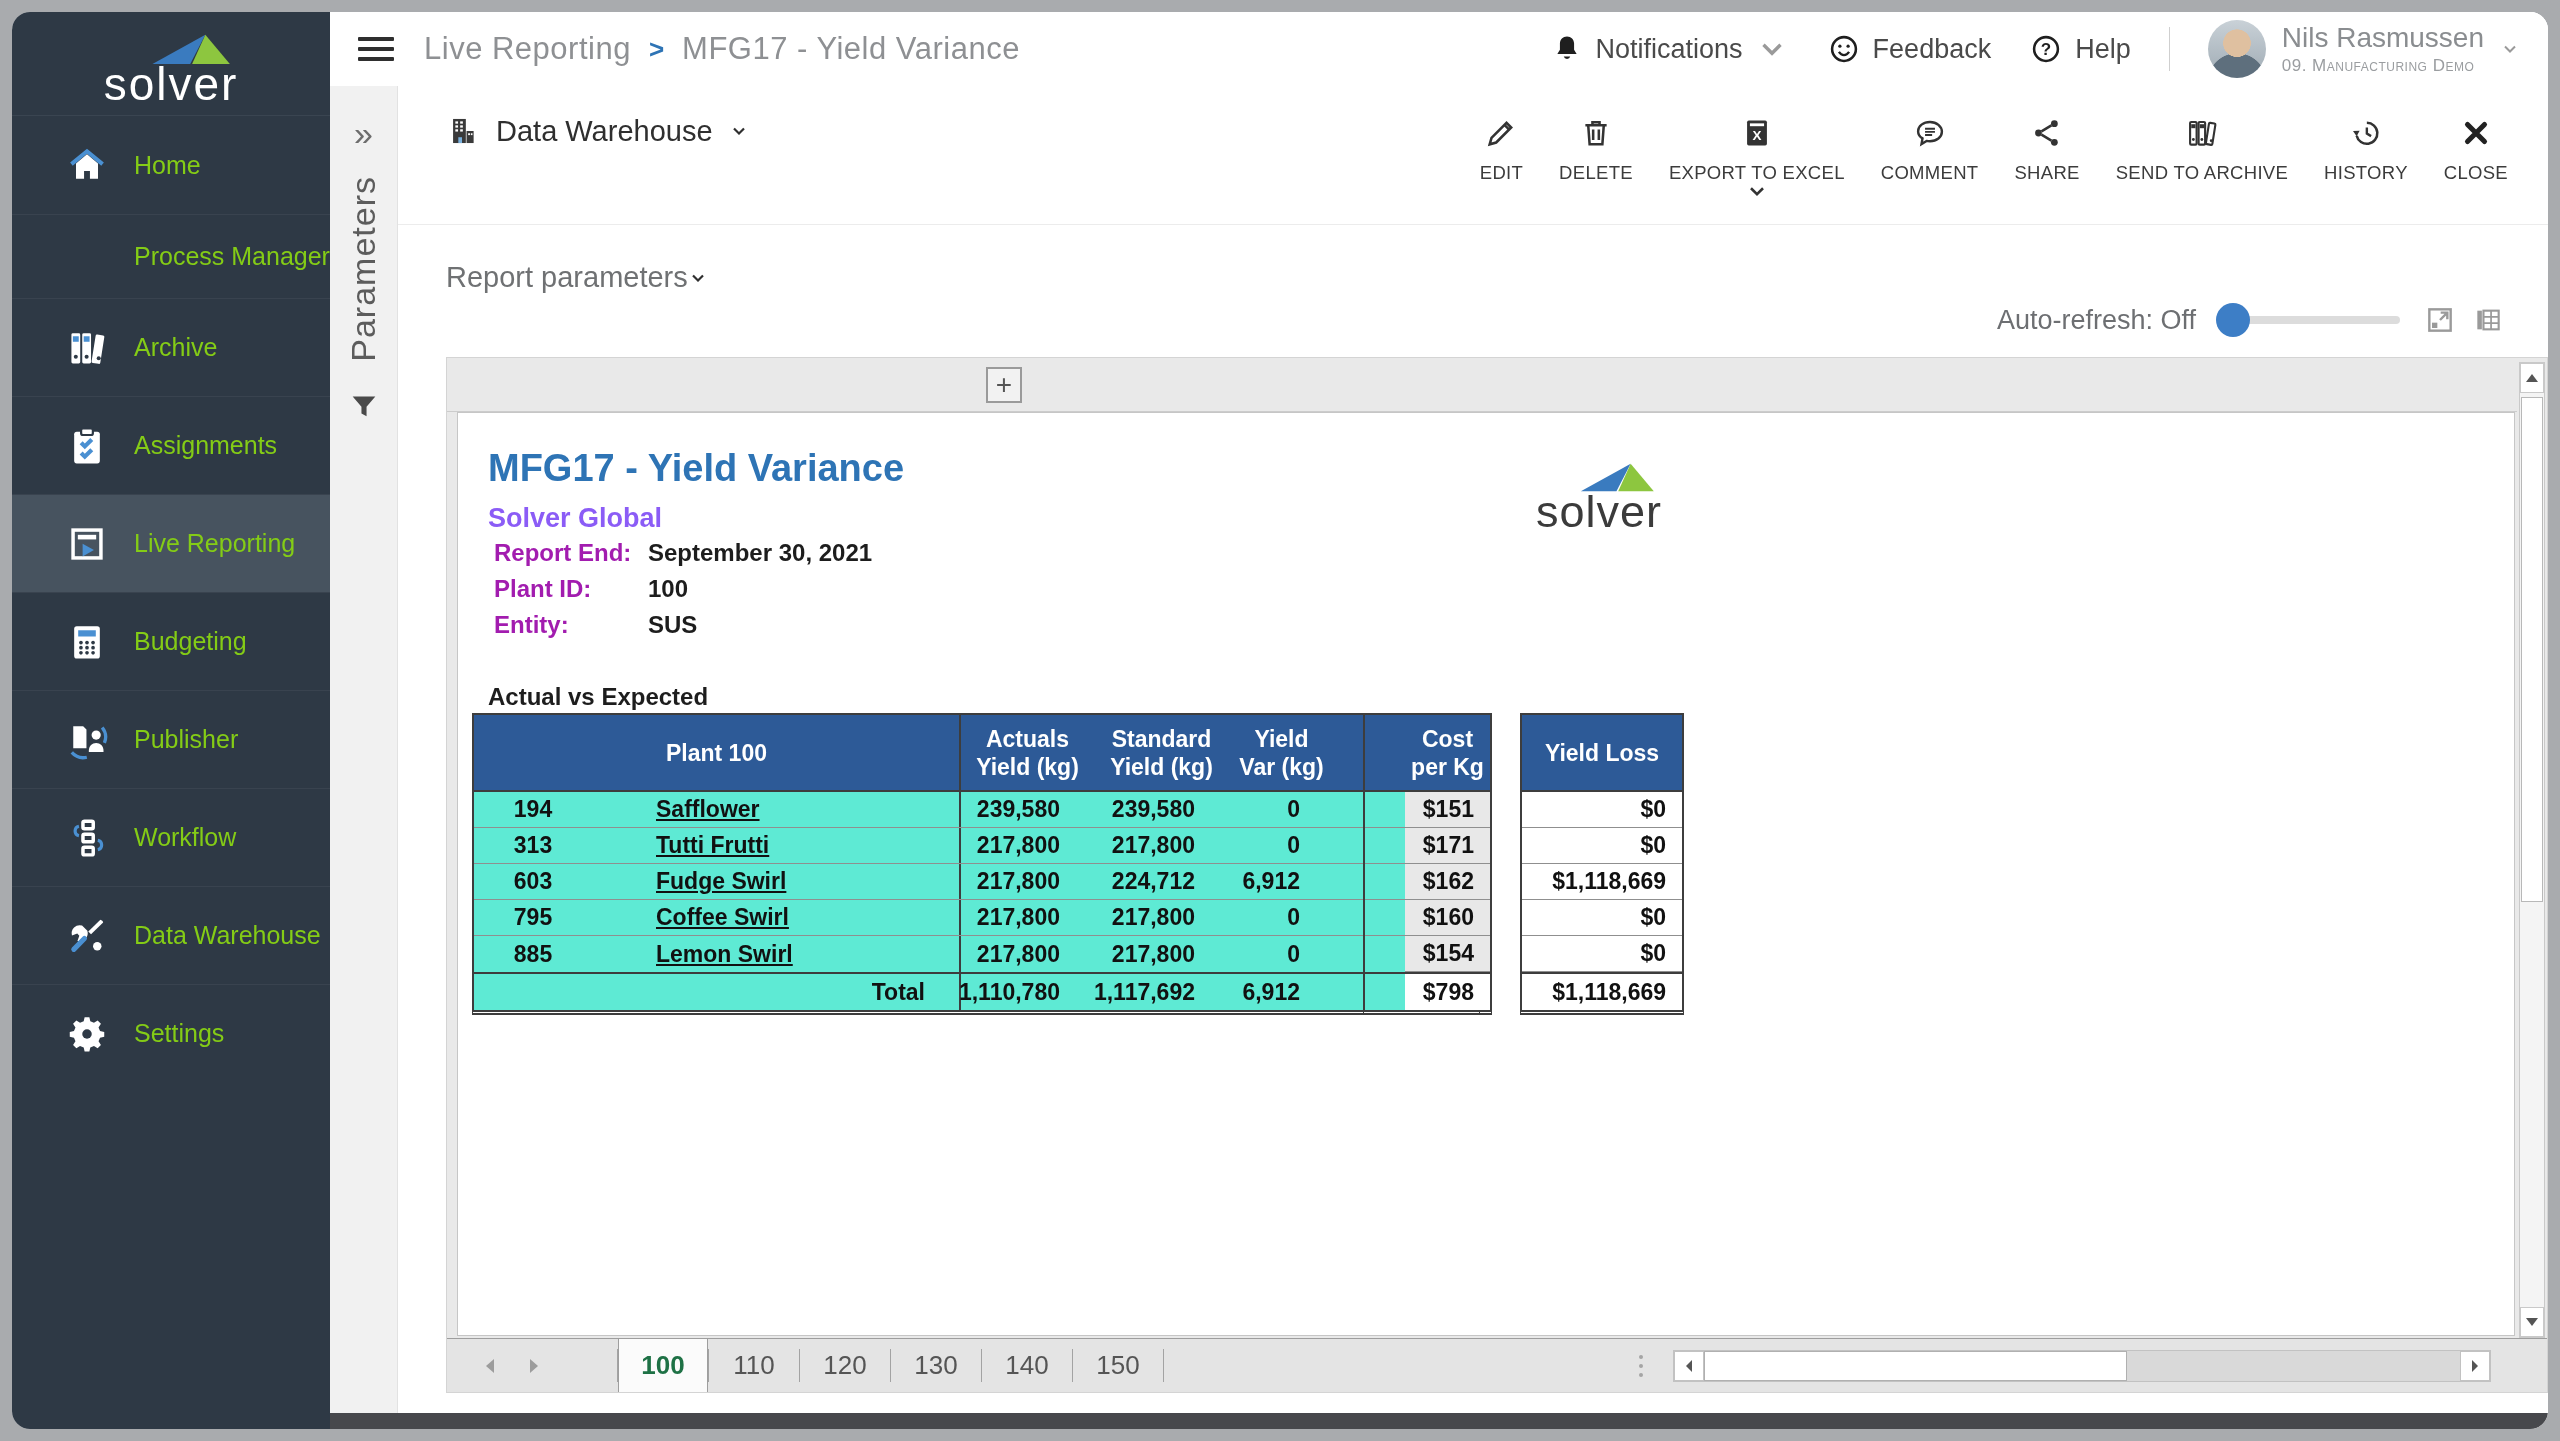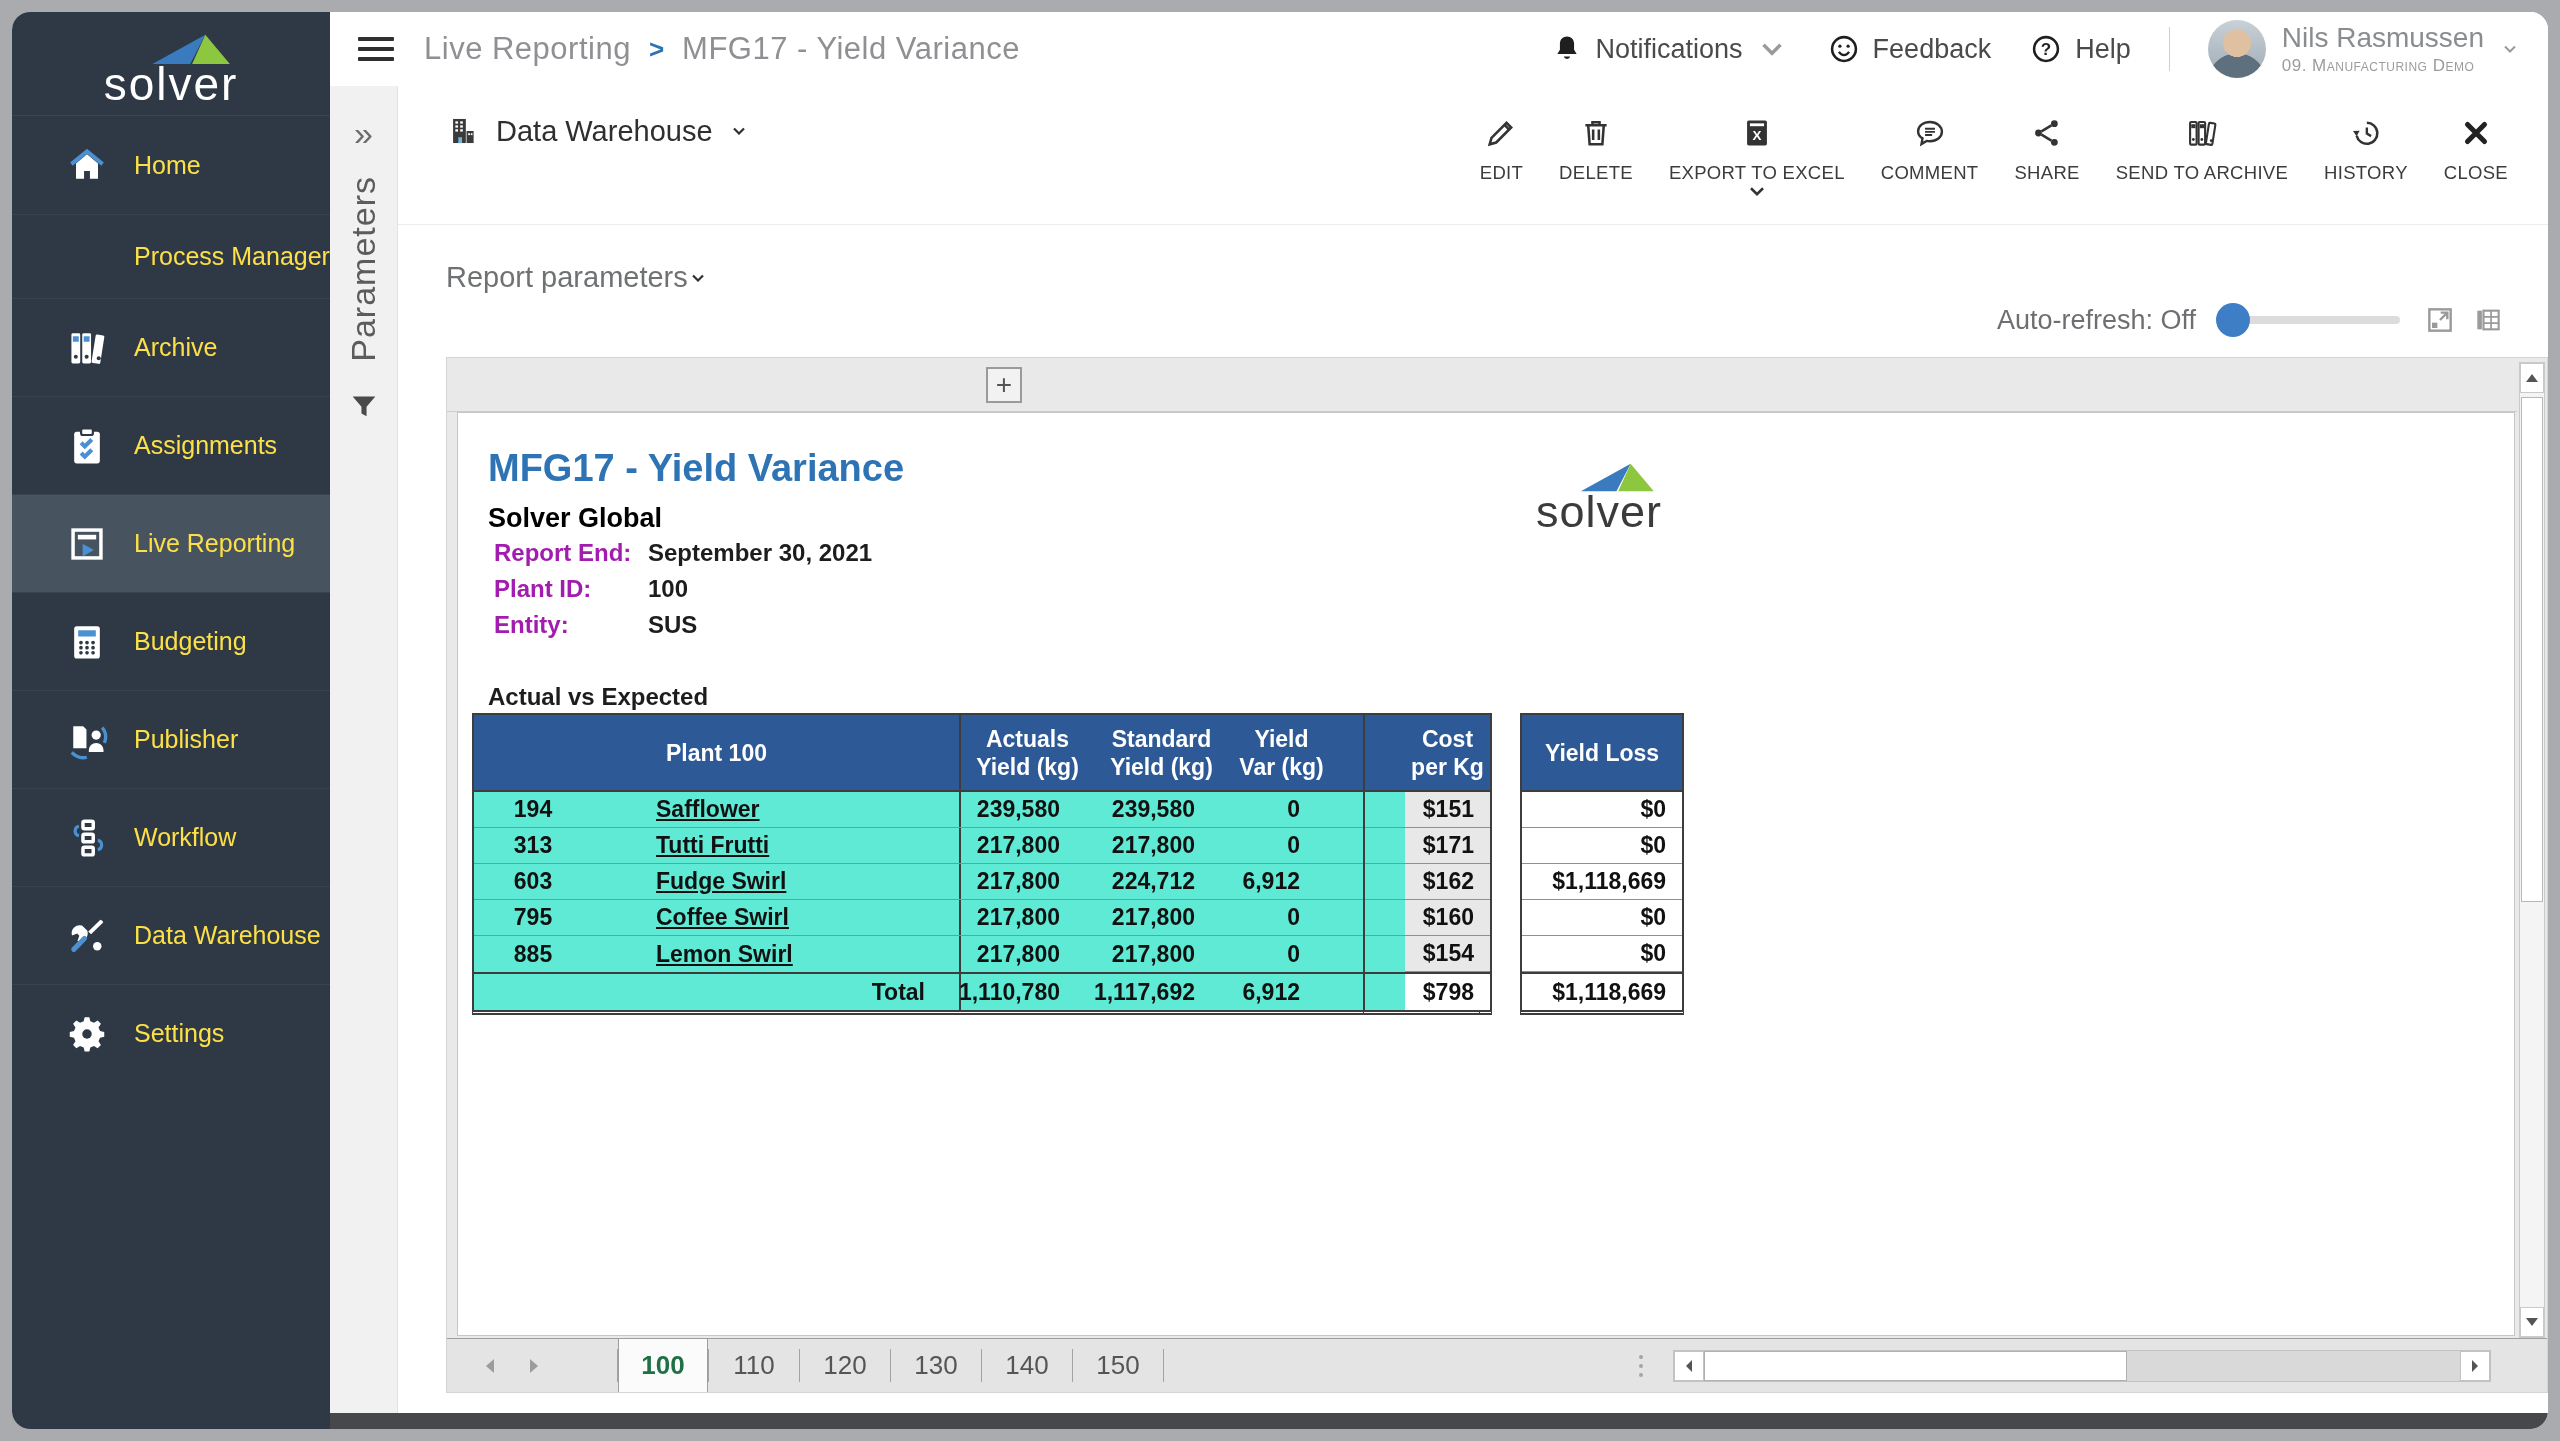--- a/index.html
+++ b/index.html
@@ -10,21 +10,21 @@
   
   .sidebar{width:318px;flex-shrink:0;background:#2e3945;color:#f1f3f5;display:flex;flex-direction:column;}
   .logo{height:104px;display:flex;flex-direction:column;align-items:center;justify-content:center;border-bottom:1px solid #3a4551;padding-top:10px;}
   .logo svg{display:block;margin-left:46px;}
   .logo-text{font-size:46px;letter-spacing:2px;color:#fff;line-height:0.9;margin-top:-2px;}
   .side-item{height:98px;display:flex;align-items:center;padding-left:48px;cursor:pointer;border-top:1px solid #39434f;}
   .side-item:first-child{border-top:none;}
   .side-item.active{background:#47535f;}
   .side-ic{width:54px;height:44px;flex-shrink:0;display:flex;align-items:center;justify-content:center;}
   .side-ic svg{width:44px;height:44px;}
-  .side-lb{margin-left:20px;font-size:25px;font-weight:500;color:#fde047;}
+  .side-lb{margin-left:20px;font-size:25px;font-weight:500;color:#84cc16;}
   .side-item.noicon{height:84px;}
   .side-item.noicon .side-ic{visibility:hidden;}
 
   
   .right-col{flex:1;display:flex;flex-direction:column;background:#fff;min-width:0;}
   .topbar{height:74px;flex-shrink:0;display:flex;align-items:center;background:#fff;position:relative;}
   .hamburger{margin-left:24px;width:44px;height:40px;border:none;background:none;cursor:pointer;display:flex;flex-direction:column;justify-content:center;gap:6px;padding:4px;}
   .hamburger i{display:block;height:4px;background:#2f2f2f;border-radius:1px;}
   .breadcrumb{margin-left:26px;display:flex;align-items:center;gap:18px;font-weight:300;}
   .bc-sec,.bc-page{font-size:31px;color:#8e9093;letter-spacing:0.5px;}
@@ -68,21 +68,21 @@
   .knob{position:absolute;left:-4px;top:-13px;width:34px;height:34px;border-radius:50%;background:#3d7ec6;}
   .rf-ic{width:32px;height:32px;cursor:pointer;}
 
   
   .canvas{position:absolute;left:48px;right:0;top:271px;bottom:20px;background:#e9e9e9;border:1px solid #d4d4d4;}
   .plus-strip{position:absolute;left:0;right:30px;top:0;height:54px;border-bottom:1px solid #cccccc;}
   .plus-btn{position:absolute;left:539px;top:9px;width:36px;height:36px;background:#f2f2f2;border:2px solid #9a9a9a;color:#555;font-size:28px;line-height:28px;cursor:pointer;padding:0;}
   .page{position:absolute;left:10px;top:54px;right:32px;bottom:56px;background:#fff;border:1px solid #c6c6c6;overflow:hidden;}
 
   .r-title{position:absolute;left:30px;top:34px;font-size:38px;font-weight:700;color:#2e74b5;}
-  .r-sub{position:absolute;left:30px;top:90px;font-size:27px;font-weight:700;color:#000000;}
+  .r-sub{position:absolute;left:30px;top:90px;font-size:27px;font-weight:700;color:#8b5cf6;}
   .fld{position:absolute;left:36px;font-size:24px;font-weight:700;color:#a21caf;}
   .fldv{position:absolute;left:190px;font-size:24px;font-weight:700;color:#1d1d1d;}
   .r-logo{position:absolute;left:1078px;top:48px;display:flex;flex-direction:column;}
   .r-logo svg{margin-left:42px;}
   .r-logo .rlt{font-size:45px;color:#3b3b3b;letter-spacing:1px;line-height:0.85;}
   .sect{position:absolute;left:30px;top:270px;font-size:24px;font-weight:700;color:#1d1d1d;}
 
   .xtable{position:absolute;top:300px;border:2px solid #3d3d3d;border-bottom:5px double #3d3d3d;font-weight:700;color:#111;}
   .main-t{left:14px;width:1008px;}
   .cost-t{left:905px;width:129px;padding-left:40px;}

